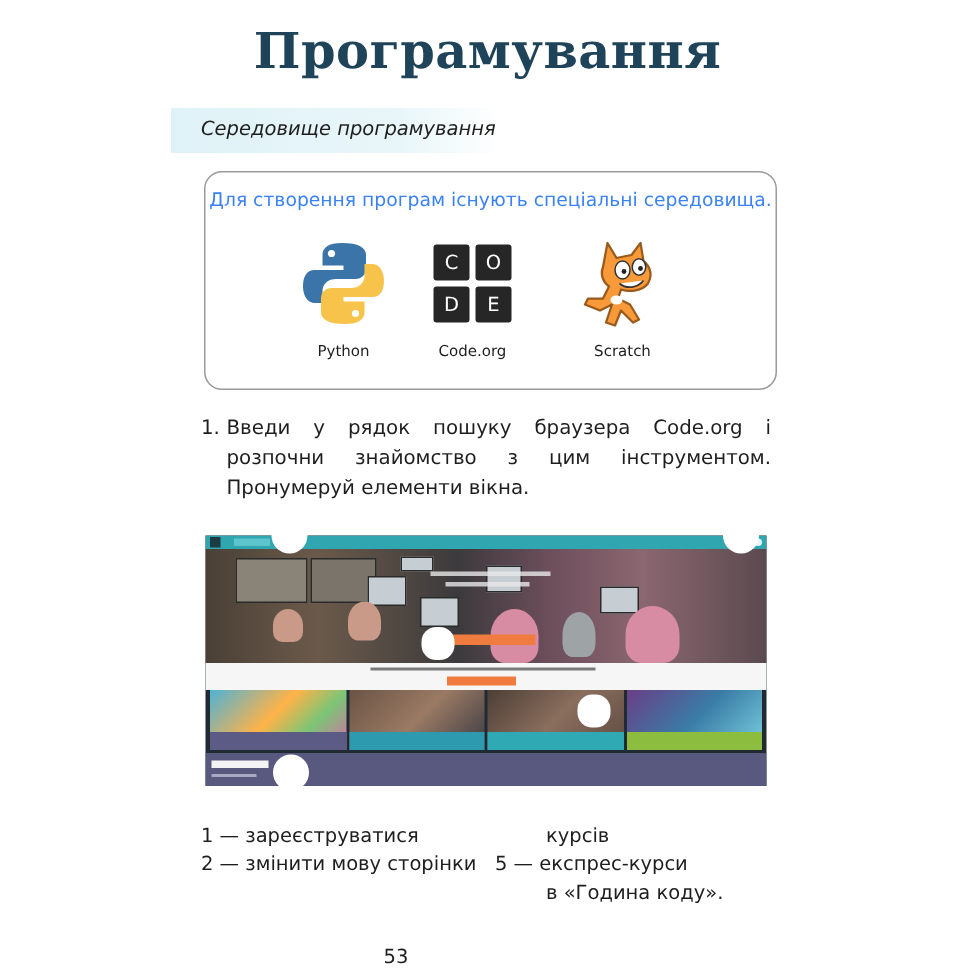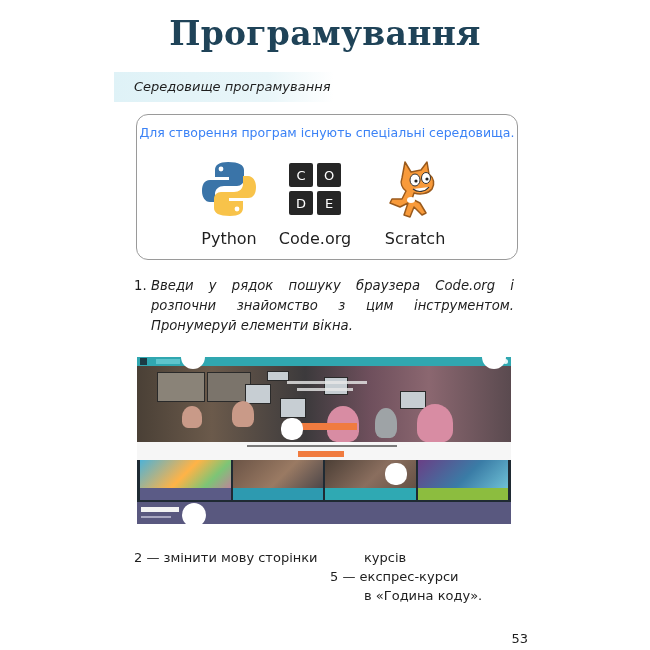--- a/index.html
+++ b/index.html
@@ -21,35 +21,35 @@
   .env-box {
     position: absolute; left: 136px; top: 114px; width: 382px; height: 146px;
     border: 1.3px solid #9a9a9a; border-radius: 12px; background: #fff;
   }
   .env-intro {
     position: absolute; left: 0; top: 10px; width: 100%; text-align: center;
     font-size: 12.5px; color: #3b82f6;
   }
   .env-item { position: absolute; top: 42px; width: 80px; text-align: center; }
   .env-item .logo { height: 64px; display: flex; align-items: center; justify-content: center; }
-  .env-item .label { margin-top: 8px; font-size: 16px; color: #1e1e1e; }
+  .env-item .label { margin-top: 8px; font-size: 10px; color: #1e1e1e; }
 
   .code-grid { display: grid; grid-template-columns: 24px 24px; grid-gap: 4px; }
   .code-cell {
     width: 24px; height: 24px; background: #262626; border-radius: 2px; color: #fff;
     font-size: 13px; display: flex; align-items: center; justify-content: center;
     font-family: "DejaVu Sans", sans-serif;
   }
 
   .task {
     position: absolute; left: 134px; top: 276px; width: 380px; font-size: 13.2px;
     line-height: 20px; color: #1e1e1e; text-align: justify;
   }
   .task .num { position: absolute; left: 0; top: 0; }
-  .task .txt { display: block; padding-left: 17px; font-style: italic; }
+  .task .txt { display: block; padding-left: 17px; }
 
   .shot {
     position: absolute; left: 137px; top: 357px; width: 374px; height: 167px;
     background: #1f2a33; overflow: hidden;
   }
   .shot .topbar {
     position: absolute; left: 0; top: 0; width: 100%; height: 9px; background: #30a7b0;
   }
   .shot .topbar .logo-sq { position: absolute; left: 3px; top: 1px; width: 7px; height: 7px; background: #1c3b44; }
   .shot .topbar .tab { position: absolute; left: 19px; top: 2px; width: 24px; height: 5px; background: #5ec4cc; }
@@ -89,21 +89,21 @@
     position: absolute; width: 24px; height: 24px; border-radius: 50%;
     background: #ffffff;
   }
   .mark.oval { border-radius: 45%; width: 22px; height: 22px; }
 
   .legend { position: absolute; top: 548px; font-size: 13px; line-height: 19px; color: #1e1e1e; }
   .legend .row { white-space: nowrap; }
   .legend .indent { padding-left: 34px; }
 
   .page-num {
-    position: absolute; left: 0; top: 631px; width: 528px; text-align: right;
+    position: absolute; left: 0; top: 631px; width: 528px; text-align: center;
     font-size: 13px; color: #1e1e1e;
   }
 </style>
 </head>
 <body>
 
 <div class="title">Програмування</div>
 
 <div class="section-bar"></div>
 <div class="section-title">Середовище програмування</div>
@@ -204,20 +204,21 @@
   </div>
 </div>
 
 <div class="mark" style="left:181px;top:345px;"></div>
 <div class="mark" style="left:482px;top:345px;"></div>
 <div class="mark oval" style="left:281px;top:418px;"></div>
 <div class="mark" style="left:182px;top:503px;"></div>
 <div class="mark oval" style="left:385px;top:463px;"></div>
 
 <div class="legend" style="left:134px;">
+  <div class="row">1 — зареєструватися</div>
   <div class="row">2 — змінити мову сторінки</div>
 </div>
 <div class="legend" style="left:330px;">
   <div class="row indent">курсів</div>
   <div class="row">5 — експрес-курси</div>
   <div class="row indent">в «Година коду».</div>
 </div>
 
 <div class="page-num">53</div>
 

